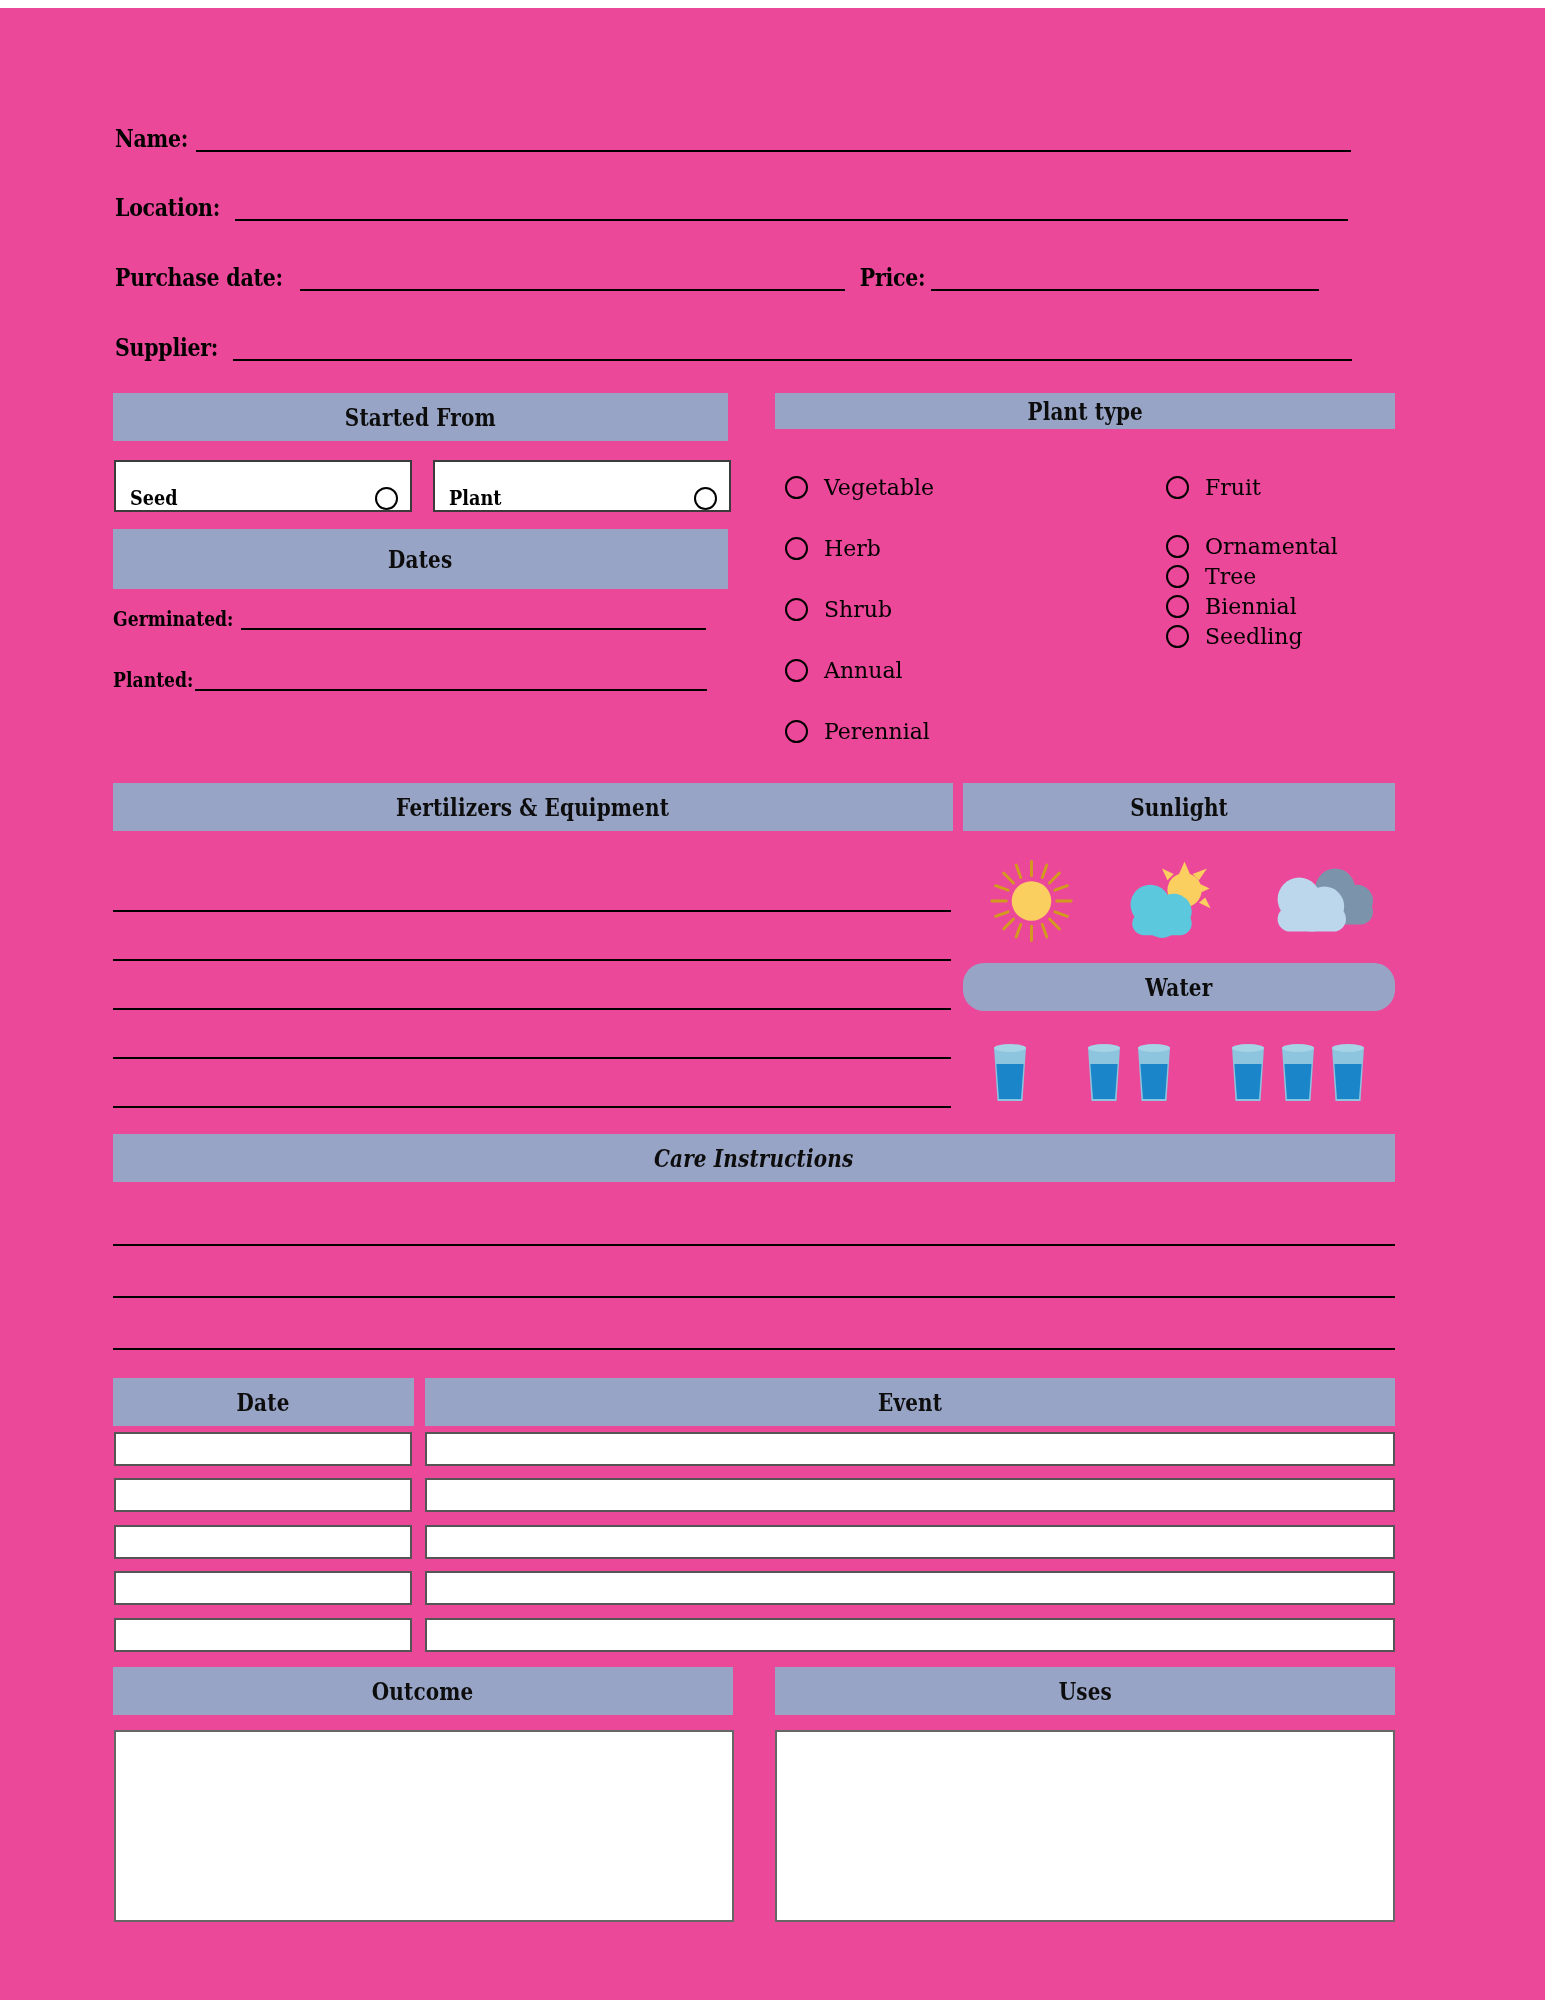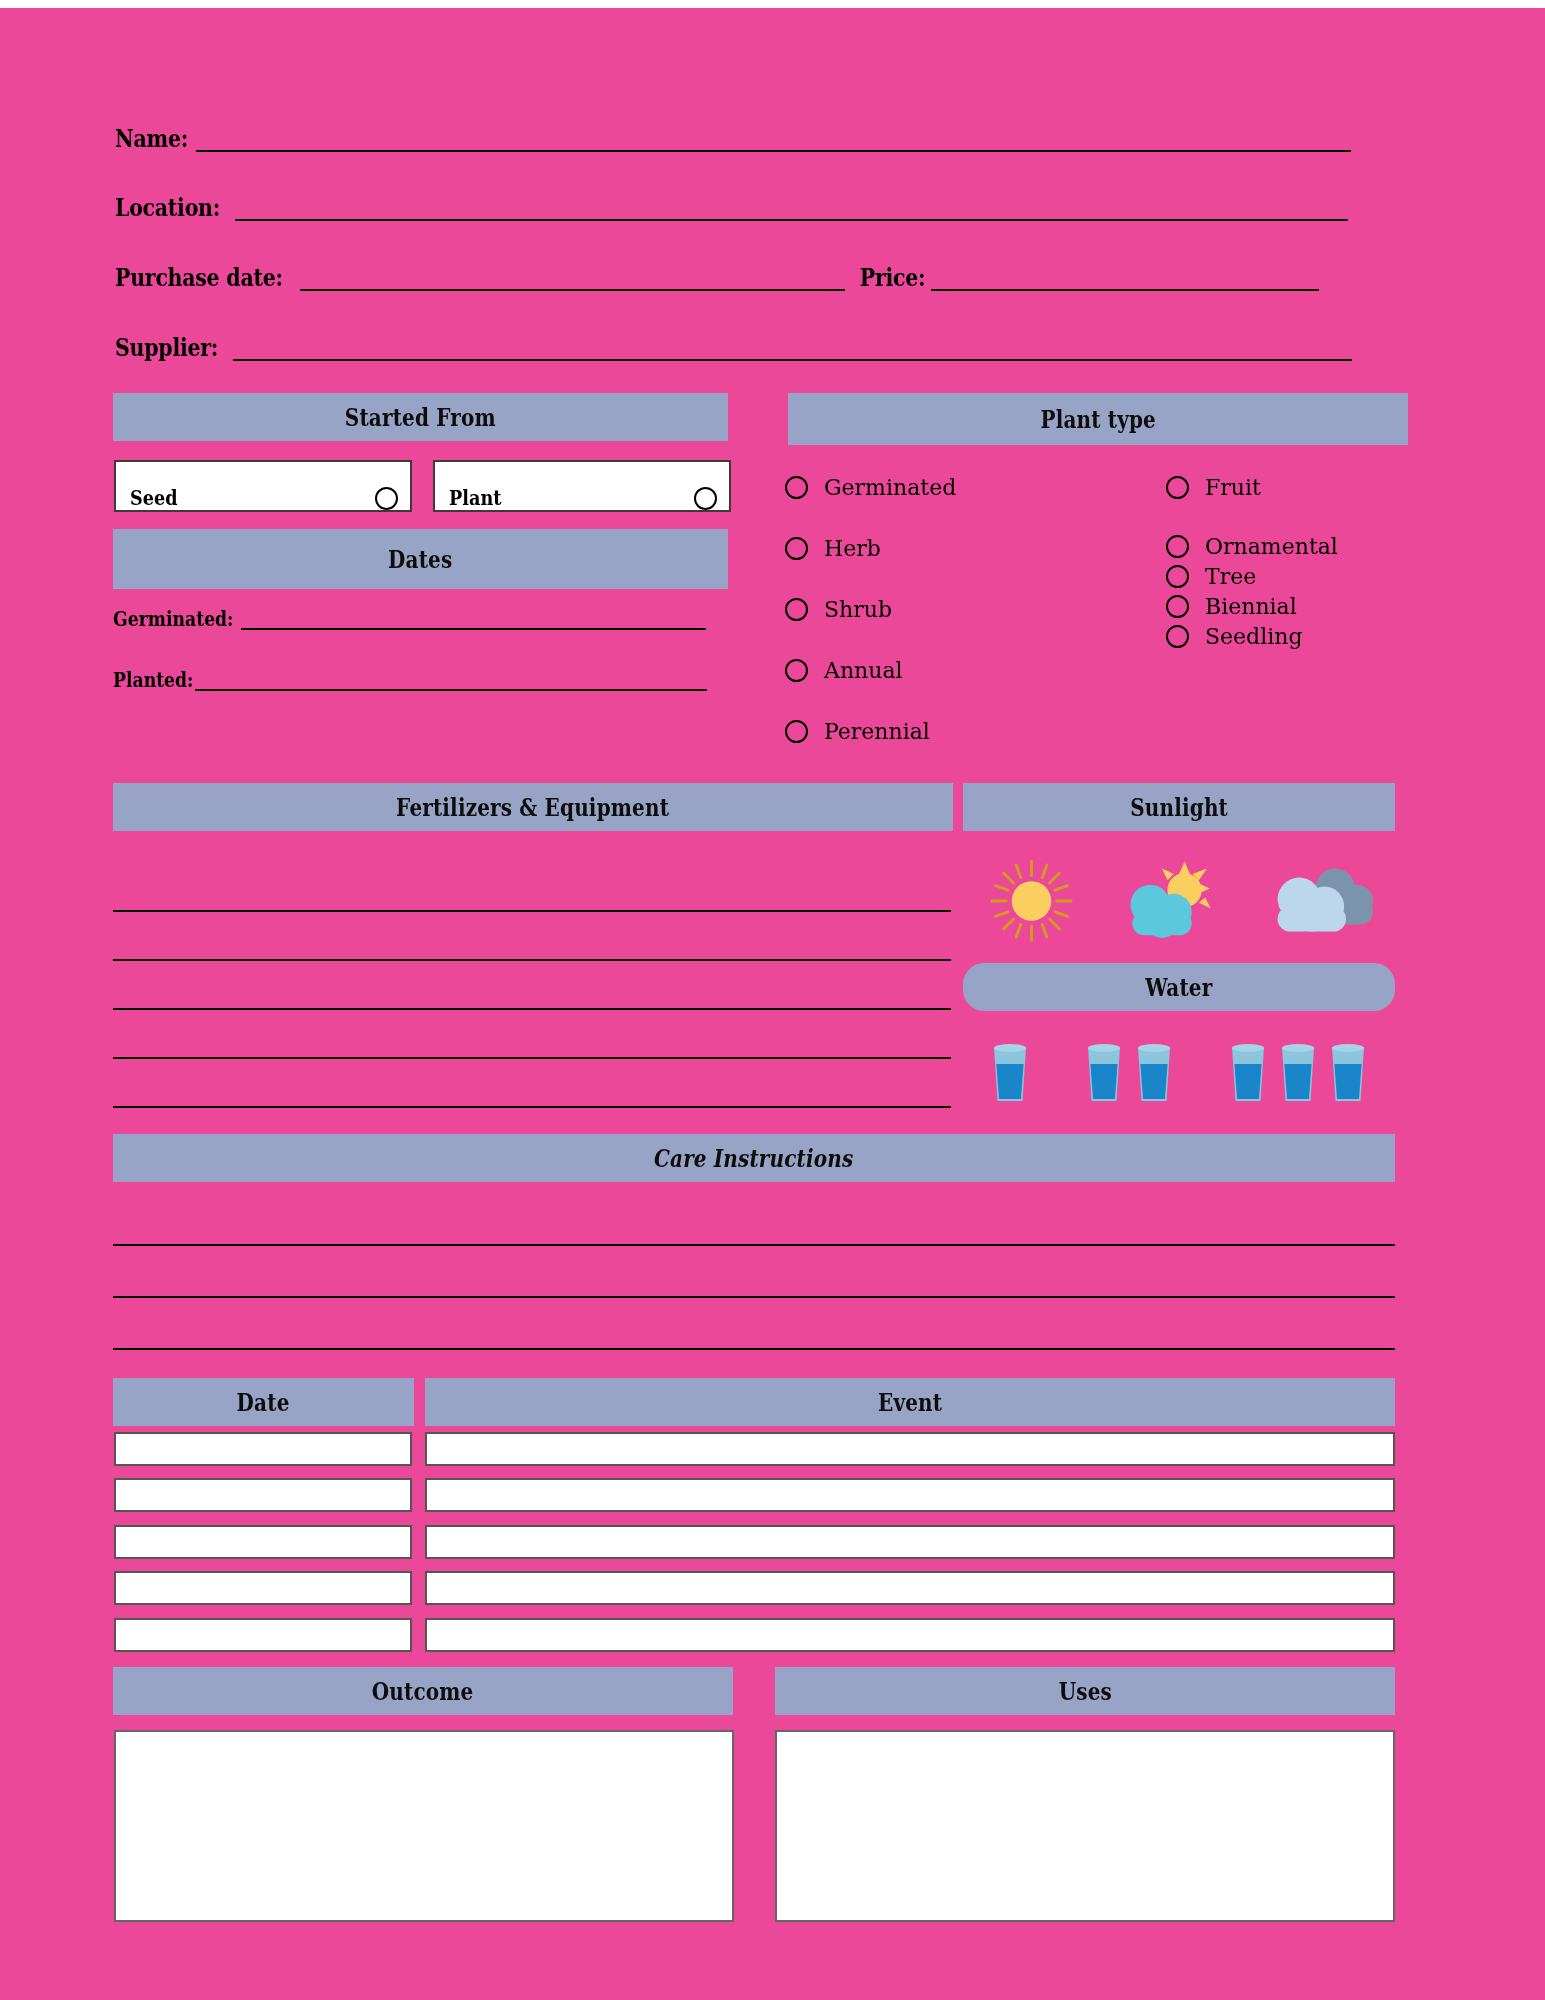--- a/index.html
+++ b/index.html
@@ -205,28 +205,28 @@
     <div class="dlabel">Germinated:</div>
     <div class="dline" style="width:465px; margin-left:-25px;"></div>
   </div>
 
   <div class="dateline" style="left:113px; top:661px;">
     <div class="dlabel">Planted:</div>
     <div class="dline" style="width:512px; margin-left:-22px;"></div>
   </div>
 
 
-  <div class="bar" style="left:775px; top:385px; width:620px; height:52px;margin-left:13px;">
+  <div class="bar" style="left:775px; top:385px; width:620px; height:36px;">
     <span>Plant type</span>
   </div>
 
   <div class="ptcol" style="left:785px; top:465px;">
     <div class="ptrow" style="margin-bottom:31px;">
       <div class="radio"></div>
-      <div class="ptlabel wide">Germinated</div>
+      <div class="ptlabel wide">Vegetable</div>
     </div>
     <div class="ptrow" style="margin-bottom:31px;">
       <div class="radio"></div>
       <div class="ptlabel wide">Herb</div>
     </div>
     <div class="ptrow" style="margin-bottom:31px;">
       <div class="radio"></div>
       <div class="ptlabel wide">Shrub</div>
     </div>
     <div class="ptrow" style="margin-bottom:31px;">

